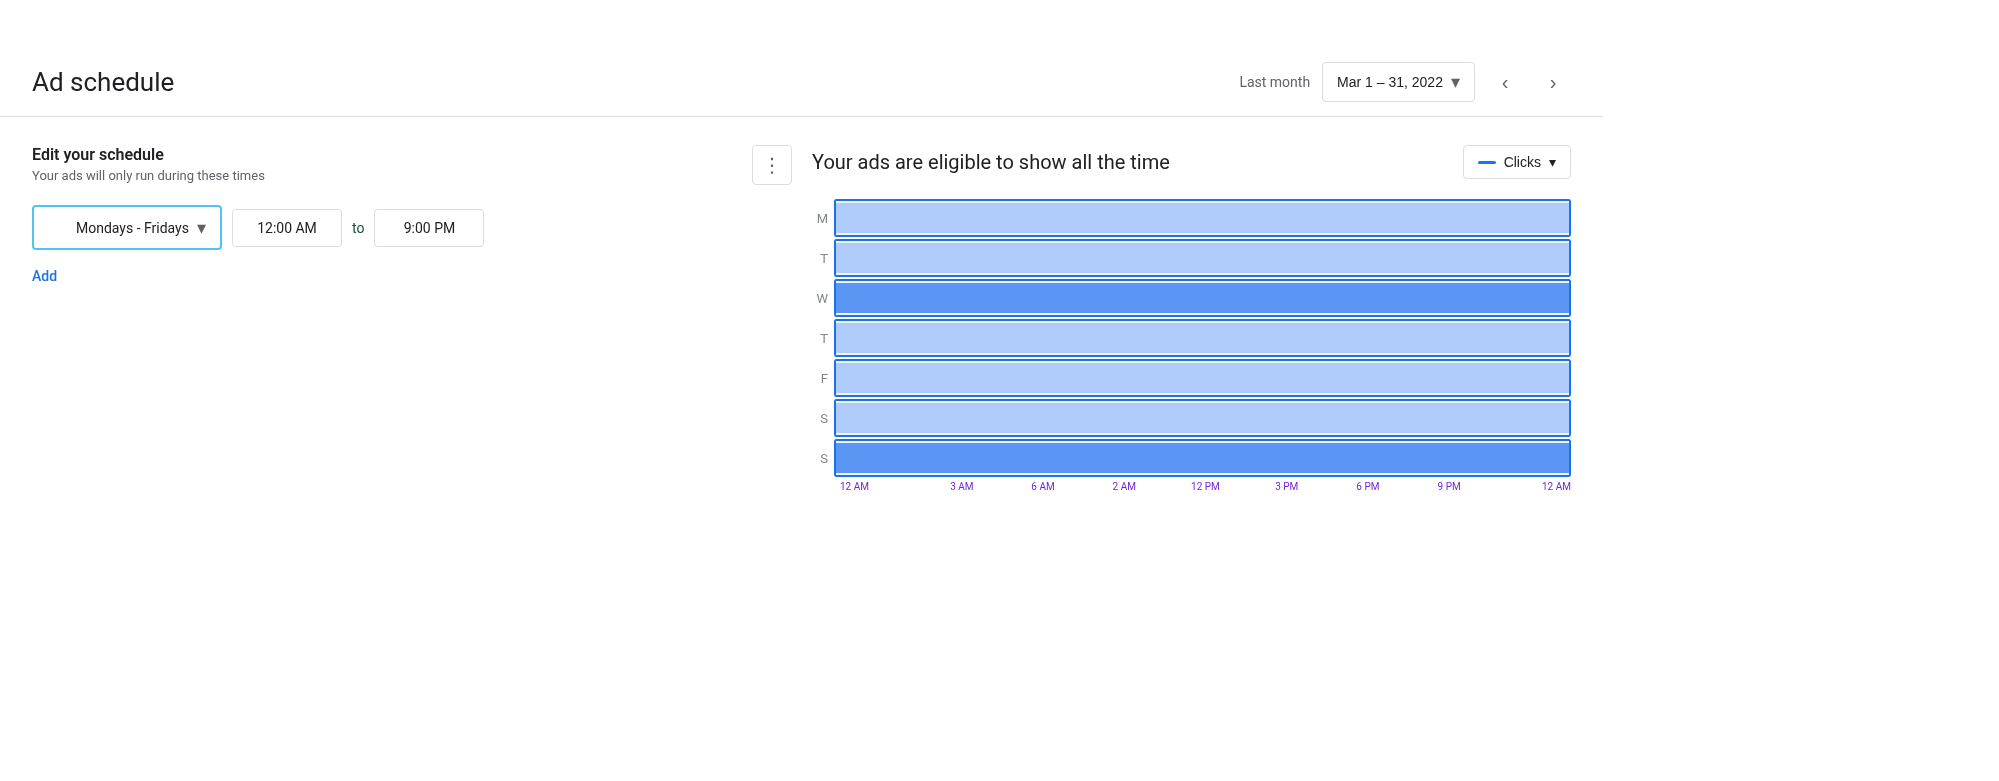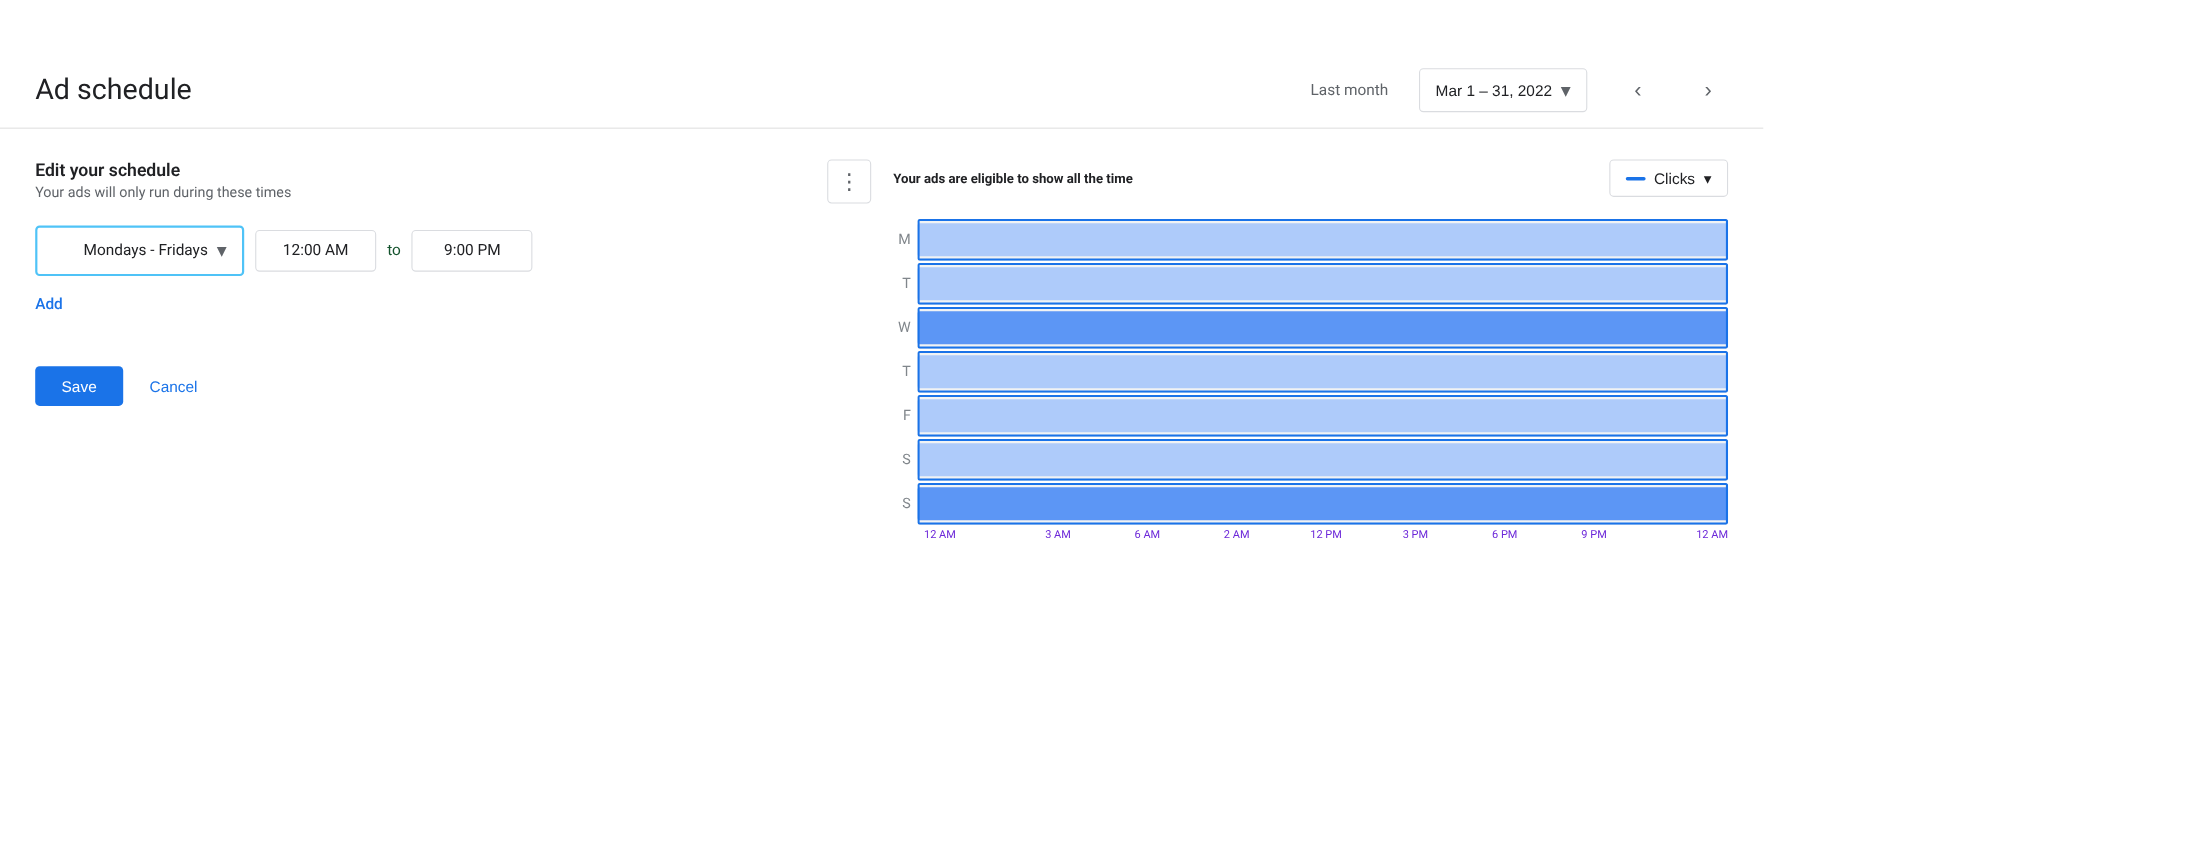--- a/index.html
+++ b/index.html
@@ -29,21 +29,21 @@
       border-bottom: 1px solid #e0e0e0;
     }
     .header-title {
       font-size: 26px;
       font-weight: 400;
       color: #202124;
     }
     .header-right {
       display: flex;
       align-items: center;
-      gap: 28px;
+      gap: 12px;
     }
     .last-month-label {
       color: #5f6368;
       font-size: 14px;
     }
     .date-range-btn {
       display: flex;
       align-items: center;
       gap: 8px;
       border: 1px solid #dadce0;
@@ -203,22 +203,22 @@
       flex: 1;
       min-width: 0;
     }
     .chart-header {
       display: flex;
       align-items: center;
       justify-content: space-between;
       margin-bottom: 20px;
     }
     .chart-title {
-      font-size: 12px;
-      font-weight: 700;
+      font-size: 20px;
+      font-weight: 400;
       color: #202124;
     }
     .clicks-btn {
       display: flex;
       align-items: center;
       gap: 8px;
       border: 1px solid #dadce0;
       border-radius: 4px;
       padding: 8px 14px;
       font-size: 14px;
@@ -328,24 +328,20 @@
           <span class="dropdown-arrow">▾</span>
         </div>
         <div class="time-field">12:00 AM</div>
         <span class="to-label">to</span>
         <div class="time-field">9:00 PM</div>
       </div>
 
       <div class="add-link">Add</div>
 
 
-      <div class="action-buttons">
-        <button class="save-btn">Save</button>
-        <button class="cancel-btn">Cancel</button>
-      </div>
     </div>
 
     <div style="display:flex; align-items:flex-start; padding-top:0px;">
       <button class="more-btn">
         <span>⋮</span>
       </button>
     </div>
 
     <div class="right-panel">
       <div class="chart-header">

